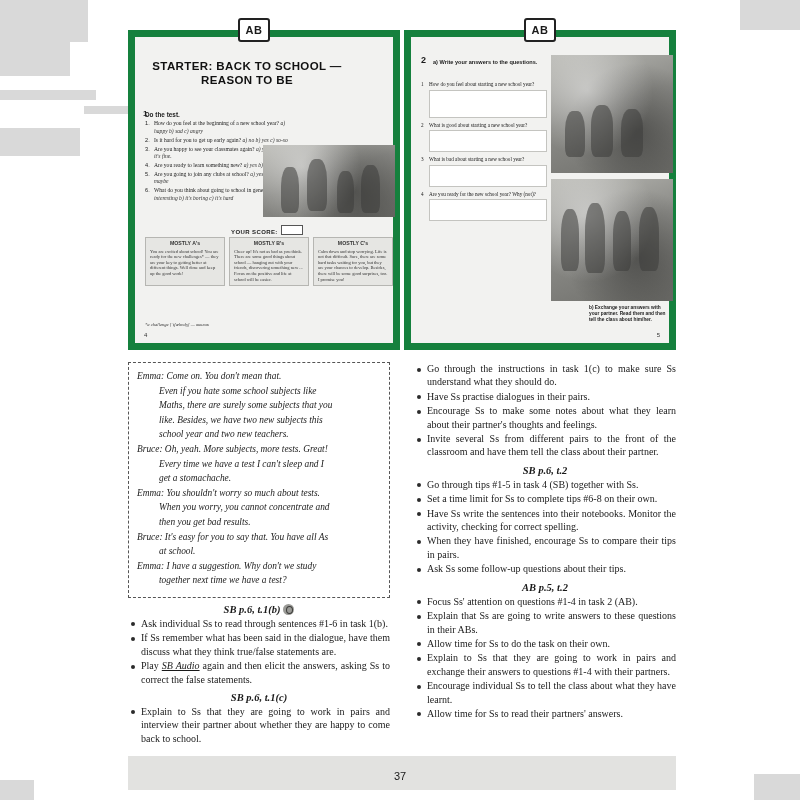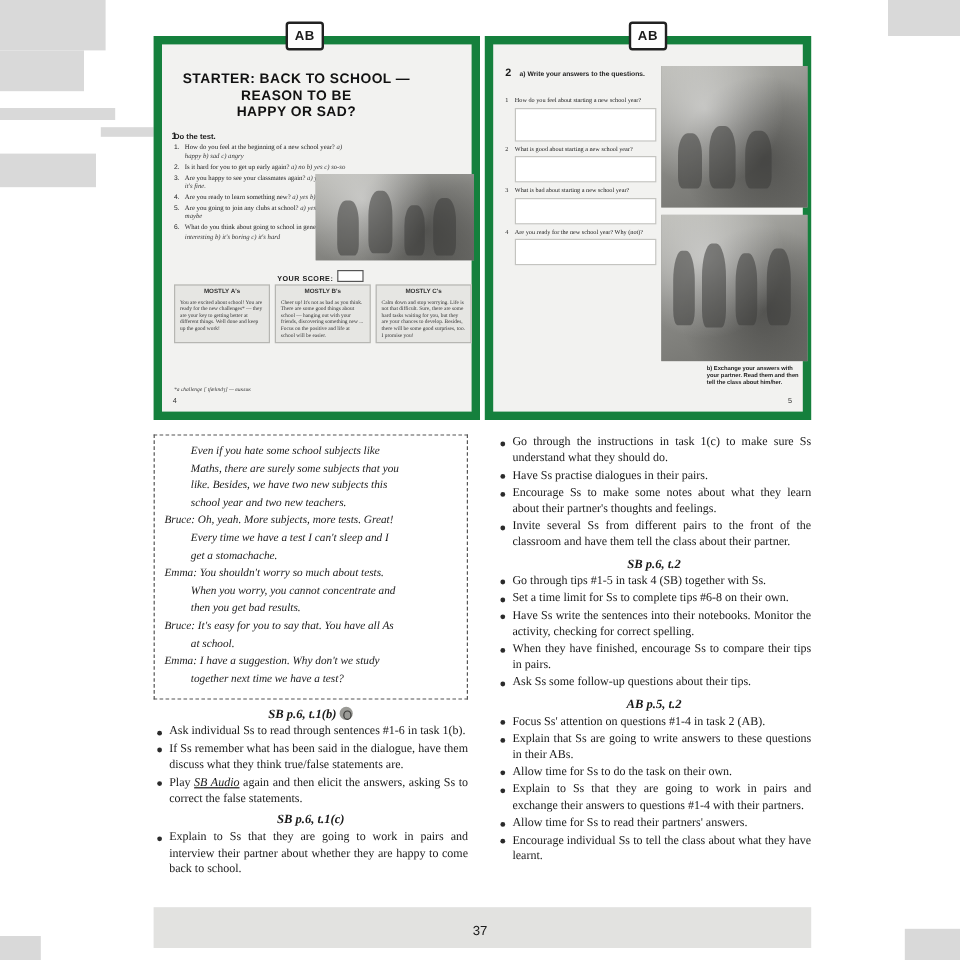--- a/index.html
+++ b/index.html
@@ -383,21 +383,20 @@
   <div class="spread">
 
     <div class="ab-tag left">AB</div>
     <div class="ab-tag right">AB</div>
 
     <div class="tb-page tb-left">
 
       <div class="starter-title">
         <span class="l1">STARTER:  BACK TO SCHOOL —</span>
         <span class="l1">REASON TO BE</span>
-        <span class="l1">HAPPY OR SAD?</span>
       </div>
 
       <div class="task1">
         <span class="num">1</span>
         <div class="head">Do the test.</div>
         <ol>
           <li>
             <span>How do you feel at the beginning of a new school year?</span>
             <span class="opts">a) happy   b) sad   c) angry</span>
           </li>
@@ -507,20 +506,24 @@
       <div class="exchange">b) Exchange your answers with your partner. Read them and then tell the class about him/her.</div>
       <div class="pg-num r">5</div>
     </div>
   </div>
 
   <div class="notes">
 
     <div class="col col-left">
 
       <div class="dialogue">
+        <div class="dlg-line">
+          <span class="who">Emma:</span>
+          <span>Come on. You don't mean that.</span>
+        </div>
         <div class="dlg-line dlg-cont">Even if you hate some school subjects like</div>
         <div class="dlg-line dlg-cont">Maths, there are surely some subjects that you</div>
         <div class="dlg-line dlg-cont">like. Besides, we have  two new subjects this</div>
         <div class="dlg-line dlg-cont">school year and two new teachers.</div>
         <div class="dlg-line">
           <span class="who">Bruce:</span>
           <span>Oh, yeah. More subjects, more tests. Great!</span>
         </div>
         <div class="dlg-line dlg-cont">Every time we have a test I can't sleep and I</div>
         <div class="dlg-line dlg-cont">get a stomachache.</div>
@@ -584,22 +587,22 @@
 
       <div class="sb-head">
         <span>AB p.5, t.2</span>
       </div>
 
       <ul class="bullets">
         <li>Focus Ss' attention on questions #1-4 in task 2 (AB).</li>
         <li>Explain that Ss are going to write answers to these questions in their ABs.</li>
         <li>Allow time for Ss to do the task on their own.</li>
         <li>Explain to Ss that they are going to work in pairs and exchange their answers to questions #1-4 with their partners.</li>
+        <li>Encourage individual Ss to tell the class about what they have learnt.</li>
         <li>Allow time for Ss to read their partners' answers.</li>
-        <li>Encourage individual Ss to tell the class about what they have learnt.</li>
       </ul>
     </div>
   </div>
 
   <div class="footer-band"></div>
   <div class="page-footer">37</div>
 
 </div>
 
 </body></html>

